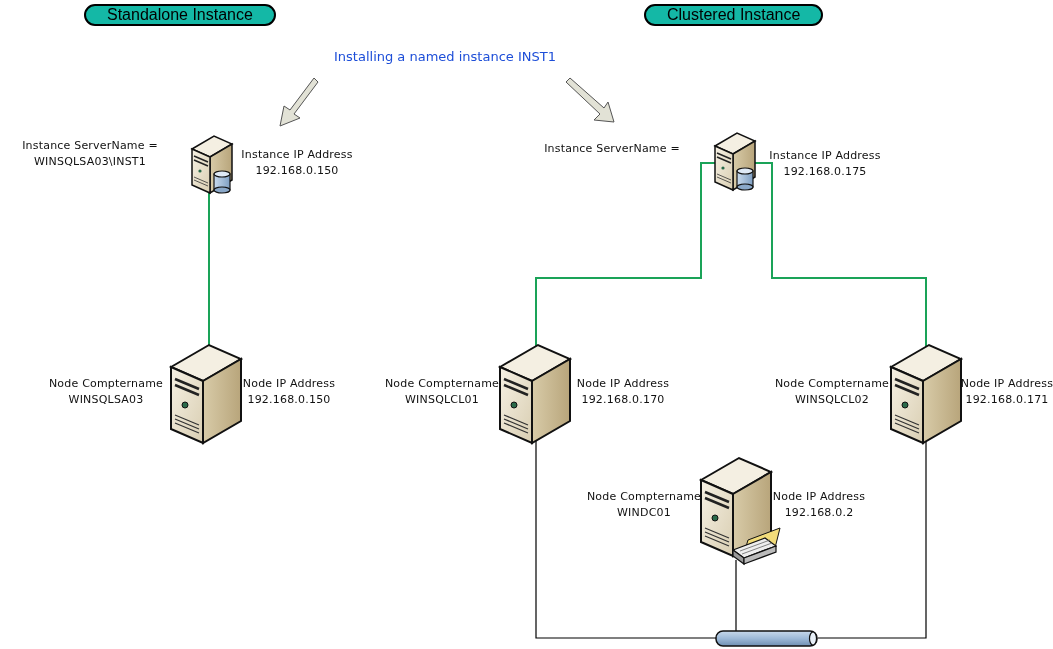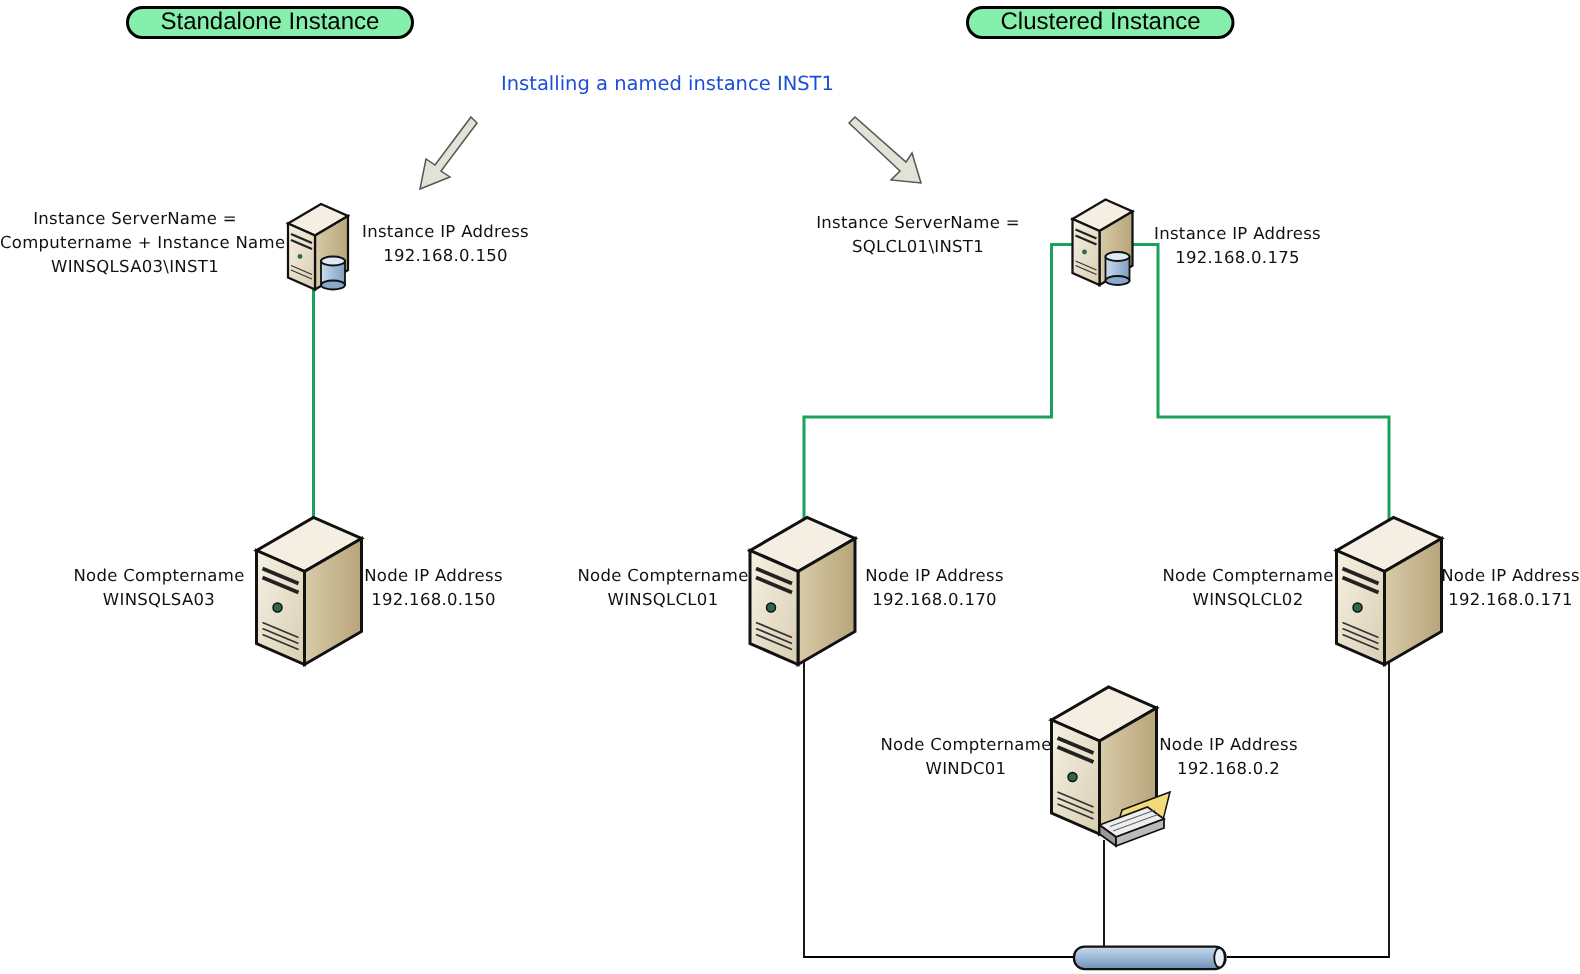--- a/index.html
+++ b/index.html
@@ -5,21 +5,21 @@
   html, body { margin: 0; padding: 0; background: #ffffff; }
   body { width: 1053px; height: 649px; position: relative; overflow: hidden;
          font-family: "DejaVu Sans", sans-serif; }
   #diagram { position: absolute; left: 0; top: 0; }
   .lbl { position: absolute; font-family: "DejaVu Sans", sans-serif; font-size: 11px;
          color: #111; text-align: center; line-height: 16px; white-space: nowrap;
          letter-spacing: 0.2px; }
   .lbl span { display: block; }
   .title-pill { position: absolute; border: 2.5px solid #000; border-radius: 12px;
                 padding: 0 21px; font-family: "Liberation Sans", sans-serif; font-size: 16px;
-                line-height: 18px; color: #000; background: #86efac; white-space: nowrap; }
+                line-height: 18px; color: #000; background: #14b8a6; white-space: nowrap; }
   .caption { position: absolute; font-family: "DejaVu Sans", sans-serif; font-size: 13px; color: #1d4ed8; white-space: nowrap; }
 </style>
 </head>
 <body>
 
 <svg id="diagram" width="1053" height="649" viewBox="0 0 1053 649">
   <defs>
     <linearGradient id="faceGrad" x1="0" y1="0" x2="1" y2="1">
       <stop offset="0" stop-color="#f6f1e4"></stop>
       <stop offset="1" stop-color="#d9ceb2"></stop>
@@ -117,40 +117,38 @@
   </g>
 </svg>
 
 <div class="title-pill" style="left:84px; top:4px;">Standalone Instance</div>
 <div class="title-pill" style="left:644px; top:4px;">Clustered Instance</div>
 
 <div class="caption" style="left:334px; top:49px;">Installing a named instance INST1</div>
 
 <div class="lbl" style="left:0px; top:138px; width:180px;">
   <span>Instance ServerName =</span>
-  <span>Computername + Instance Name</span>
   <span>WINSQLSA03\INST1</span>
 </div>
 <div class="lbl" style="left:238px; top:147px; width:118px;">
   <span>Instance IP Address</span>
   <span>192.168.0.150</span>
 </div>
 
 <div class="lbl" style="left:46px; top:376px; width:120px;">
   <span>Node Comptername</span>
   <span>WINSQLSA03</span>
 </div>
 <div class="lbl" style="left:240px; top:376px; width:98px;">
   <span>Node IP Address</span>
   <span>192.168.0.150</span>
 </div>
 
 <div class="lbl" style="left:522px; top:141px; width:180px;">
   <span>Instance ServerName =</span>
-  <span>SQLCL01\INST1</span>
 </div>
 <div class="lbl" style="left:766px; top:148px; width:118px;">
   <span>Instance IP Address</span>
   <span>192.168.0.175</span>
 </div>
 
 <div class="lbl" style="left:382px; top:376px; width:120px;">
   <span>Node Comptername</span>
   <span>WINSQLCL01</span>
 </div>

